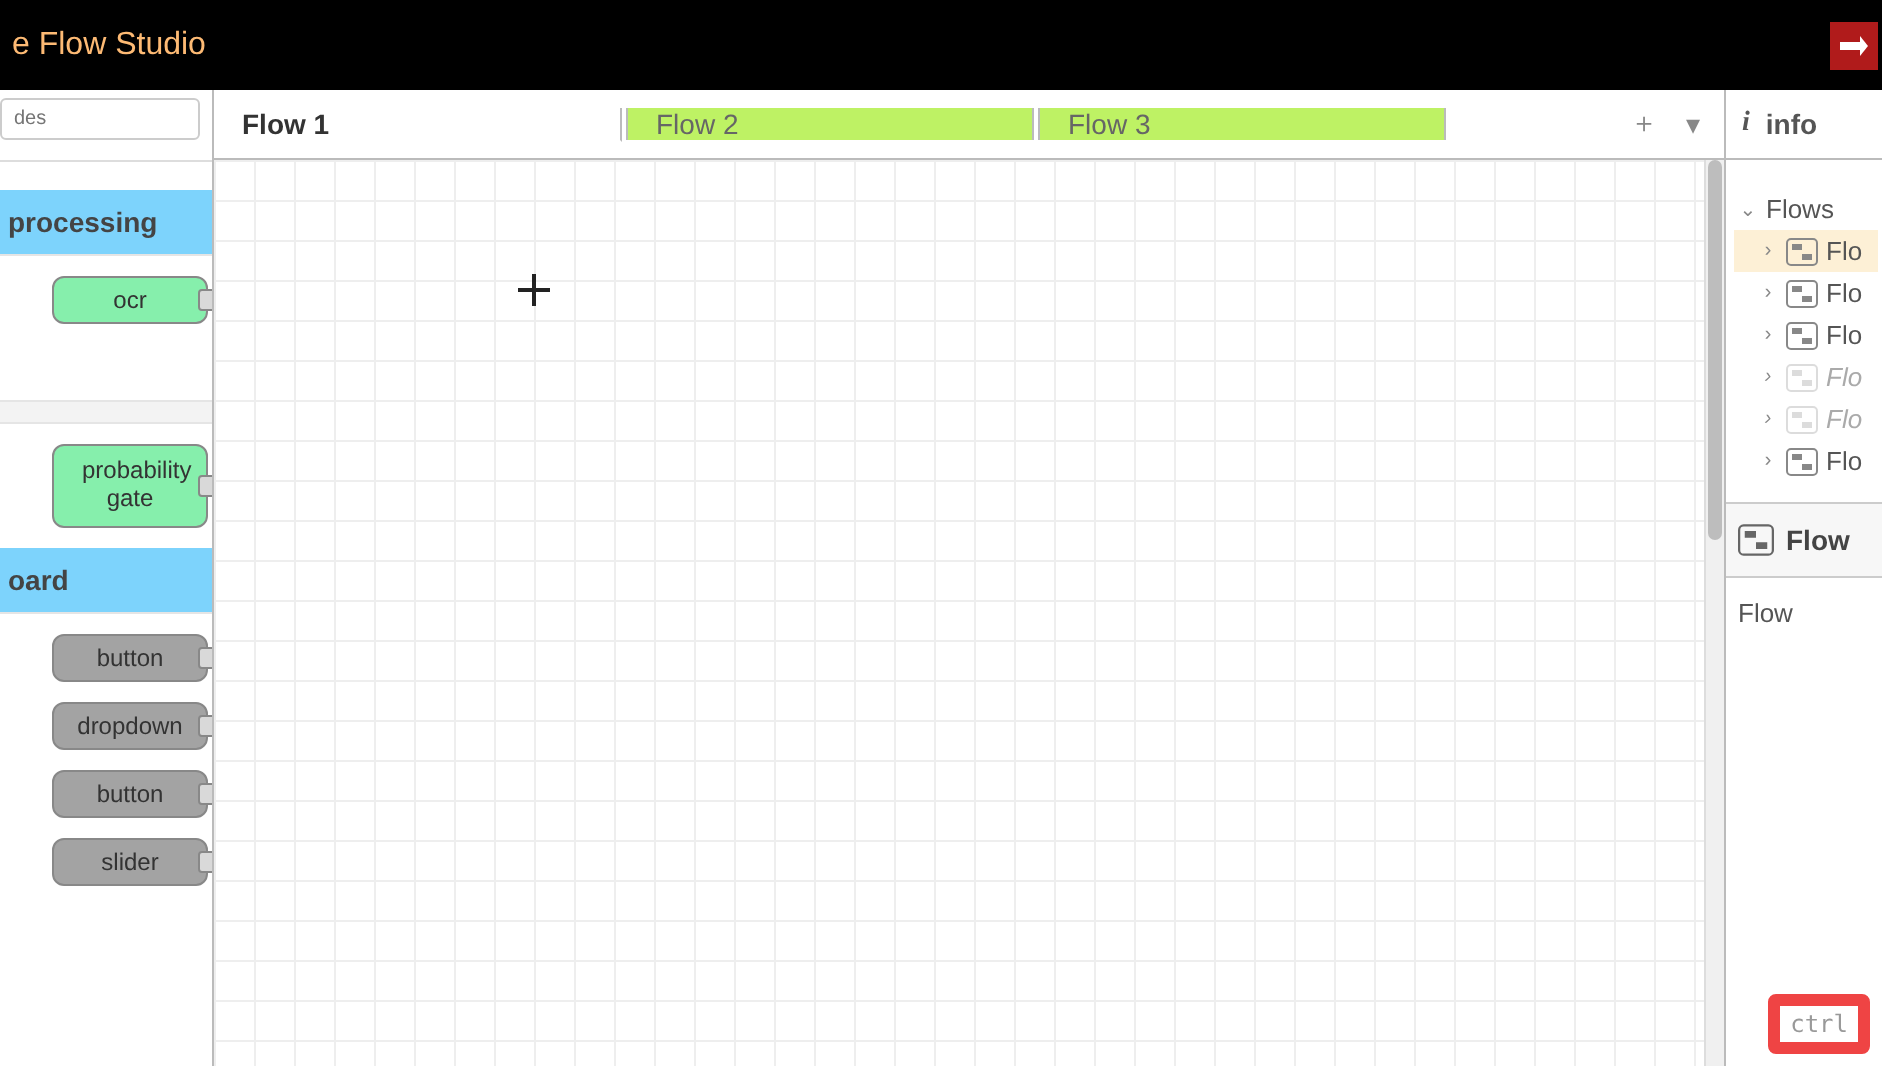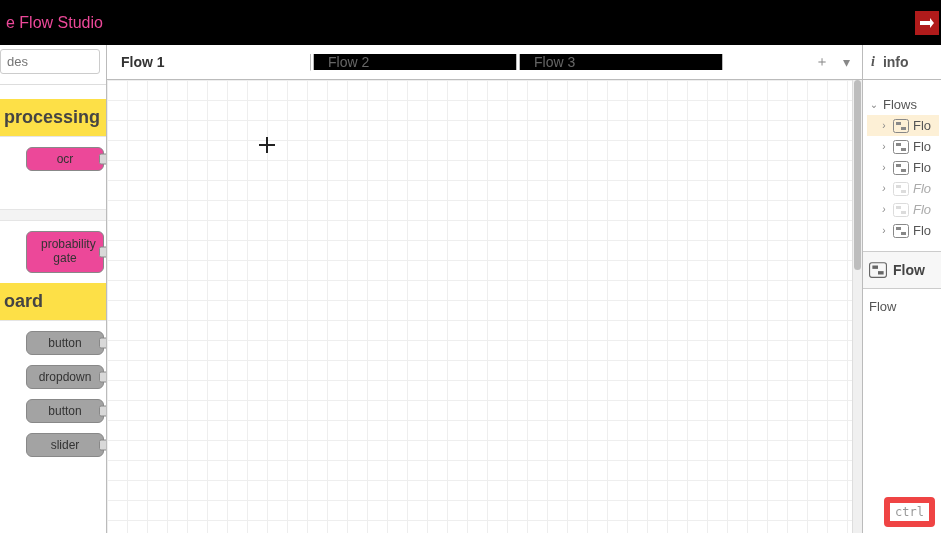--- a/index.html
+++ b/index.html
@@ -1,38 +1,38 @@
 <!DOCTYPE html>
 <html><head>
 <meta charset="utf-8">
 <style>
   * { box-sizing: border-box; margin: 0; padding: 0; }
   html, body { width: 941px; height: 533px; font-family: "Helvetica Neue", Arial, sans-serif; font-size: 14px; overflow: hidden; background: #fff; }
   .topbar { height: 45px; background: #000; color: #e0e0e0; display: flex; align-items: center; padding-left: 6px; }
-  .topbar-title { font-size: 16px; color: #ec4899; }
+  .topbar-title { font-size: 16px; color: #fdba74; }
   .topbar-spacer { flex: 1; }
   .topbar-btn { width: 24px; height: 24px; background: #b01b1b; margin-right: 2px; display: flex; align-items: center; justify-content: center; color: #fff; }
   .main { display: flex; height: 488px; }
   
   .sidebar { width: 107px; border-right: 1px solid #bbb; background: #fff; display: flex; flex-direction: column; overflow: hidden; }
   .sidebar-search { padding: 4px 6px 10px 0; border-bottom: 1px solid #ddd; }
-  .sidebar-search input { width: 100%; border: 1px solid #ccc; border-radius: 3px; padding: 4px 6px; color: #000000; font-size: 13px; }
+  .sidebar-search input { width: 100%; border: 1px solid #ccc; border-radius: 3px; padding: 4px 6px; color: #000000; font-size: 10px; }
   .palette { flex: 1; overflow: hidden; background: #fff; }
-  .cat-header { background: #fde047; padding: 8px 4px; font-weight: bold; font-size: 18px; color: #444; border-bottom: 1px solid #e5e5e5; }
+  .cat-header { background: #7dd3fc; padding: 8px 4px; font-weight: bold; font-size: 14px; color: #444; border-bottom: 1px solid #e5e5e5; }
   .cat-body { padding: 10px 2px 10px 0; display: flex; flex-direction: column; gap: 10px; align-items: flex-end; }
   .spacer-row { height: 14px; }
   .node { position: relative; border: 1px solid #888; border-radius: 6px; padding: 4px 8px; font-size: 12px; color: #333; text-align: center; width: 78px; }
   .node.big { width: 78px; padding: 6px 14px; line-height: 1.15; }
   .node::after { content: ""; position: absolute; right: -7px; top: 50%; transform: translateY(-50%); width: 9px; height: 9px; background: #d9d9d9; border: 1px solid #888; border-radius: 2px; }
-  .node-blue { background: #ec4899; }
+  .node-blue { background: #86efac; }
   .node-teal { background: #a3a3a3; }
   
   .workspace { flex: 1; display: flex; flex-direction: column; border-right: 1px solid #bbb; position: relative; }
   .tabs { height: 35px; display: flex; align-items: center; background: #fff; border-bottom: 1px solid #bbb; }
-  .tab { width: 204px; display: flex; align-items: center; padding: 0 14px; border: 1px solid #bbb; border-bottom: none; border-top: none; background: #000000; color: #666; font-size: 14px; cursor: pointer; margin-right: 2px; }
+  .tab { width: 204px; display: flex; align-items: center; padding: 0 14px; border: 1px solid #bbb; border-bottom: none; border-top: none; background: #bef264; color: #666; font-size: 14px; cursor: pointer; margin-right: 2px; }
   .tab:first-child { border-left: none; }
   .tab.active { background: #fff; color: #333; font-weight: bold; border-bottom: 1px solid #fff; margin-bottom: -1px; }
   .tab-controls { margin-left: auto; display: flex; align-items: center; gap: 14px; padding: 0 12px; color: #888; }
   .tab-plus, .tab-caret { cursor: pointer; font-size: 14px; }
   .canvas-wrap { flex: 1; display: flex; overflow: hidden; }
   .canvas {
     flex: 1;
     background-color: #fff;
     background-image:
       linear-gradient(#eee 1px, transparent 1px),

